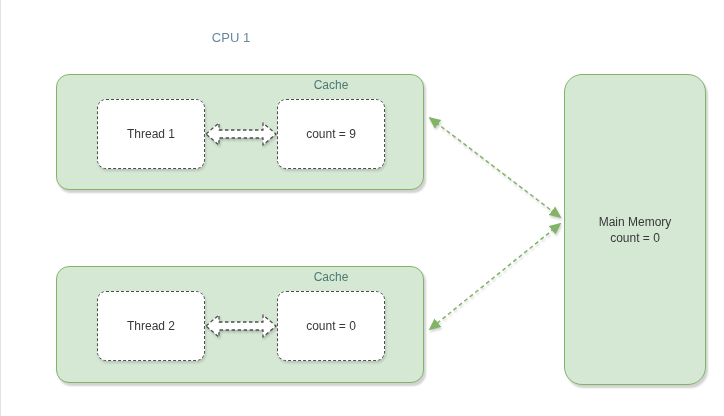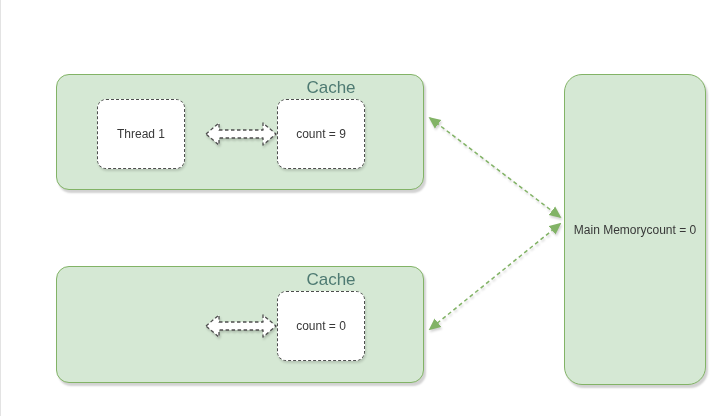--- a/index.html
+++ b/index.html
@@ -38,26 +38,26 @@
   }
   .cpu-box.b1 { top: 74px;  height: 116px; }
   .cpu-box.b2 { top: 266px; height: 117px; }
   .cache-label {
     position: absolute;
     left: 220px;
     top: 3px;
     width: 108px;
     text-align: center;
     color: #4e7a72;
-    font-size: 17px;
+    font-size: 12px;
   }
   .dashed-box {
     position: absolute;
     top: 24px;
-    width: 88px;
+    width: 108px;
     height: 70px;
     background: #ffffff;
     border: 1.5px dashed #4d4d4d;
     border-radius: 9px;
     display: flex;
     align-items: center;
     justify-content: center;
     color: #383838;
     filter: drop-shadow(1.5px 2px 1px rgba(0,0,0,0.15));
   }
@@ -75,55 +75,59 @@
     position: absolute;
     left: 563px;
     top: 74px;
     width: 142px;
     height: 311px;
     background: #d5e8d4;
     border: 1.5px solid #82b366;
     border-radius: 18px;
     box-shadow: 2px 3px 2px rgba(0,0,0,0.18);
     display: flex;
-    flex-direction: row;
+    flex-direction: column;
     align-items: center;
     justify-content: center;
     line-height: 16px;
     color: #383838;
   }
   .connectors {
     position: absolute;
     left: 0; top: 0;
     width: 724px;
     height: 416px;
     pointer-events: none;
     filter: drop-shadow(1.5px 2px 1px rgba(0,0,0,0.18));
   }
 </style>
 </head>
 <body>
 
 <div class="canvas">
 
+  <div class="cpu-title t1">CPU 1</div>
   <div class="cpu-box b1">
     <div class="cache-label">Cache</div>
     <div class="dashed-box thread">
       <span>Thread 1</span>
     </div>
     <svg class="double-arrow" viewBox="0 0 72 24" aria-hidden="true">
       <path d="M1,12 L14,1 L14,8 L58,8 L58,1 L71,12 L58,23 L58,16 L14,16 L14,23 Z" fill="#ffffff" stroke="#4d4d4d" stroke-width="1.3" stroke-dasharray="3.5 2.5" stroke-linejoin="round"></path>
     </svg>
     <div class="dashed-box count">
       <span>count = 9</span>
     </div>
   </div>
 
   <div class="cpu-box b2">
     <div class="cache-label">Cache</div>
+    <div class="dashed-box thread">
+      <span>Thread 2</span>
+    </div>
     <svg class="double-arrow" viewBox="0 0 72 24" aria-hidden="true">
       <path d="M1,12 L14,1 L14,8 L58,8 L58,1 L71,12 L58,23 L58,16 L14,16 L14,23 Z" fill="#ffffff" stroke="#4d4d4d" stroke-width="1.3" stroke-dasharray="3.5 2.5" stroke-linejoin="round"></path>
     </svg>
     <div class="dashed-box count">
       <span>count = 0</span>
     </div>
   </div>
 
   <div class="memory-box">
     <div>Main Memory</div>

